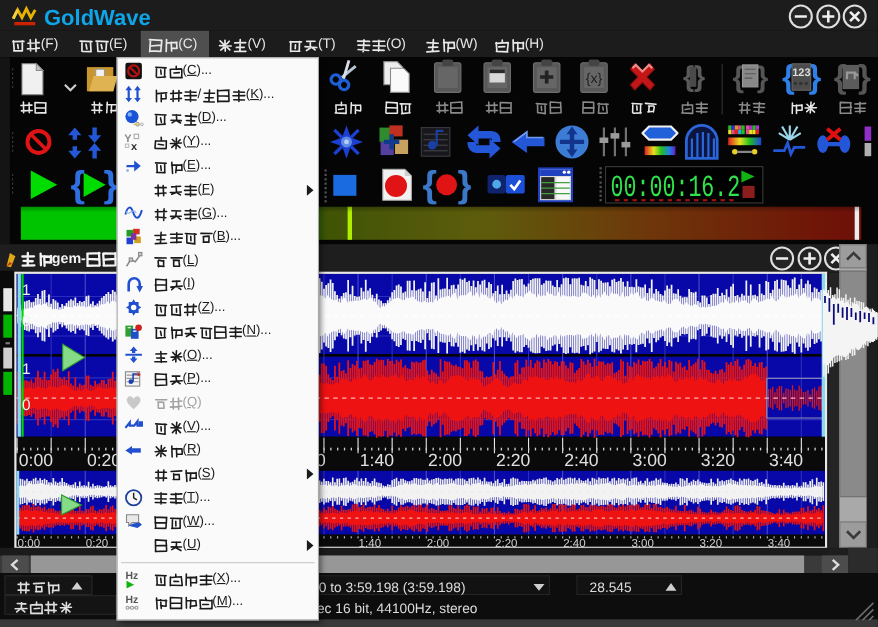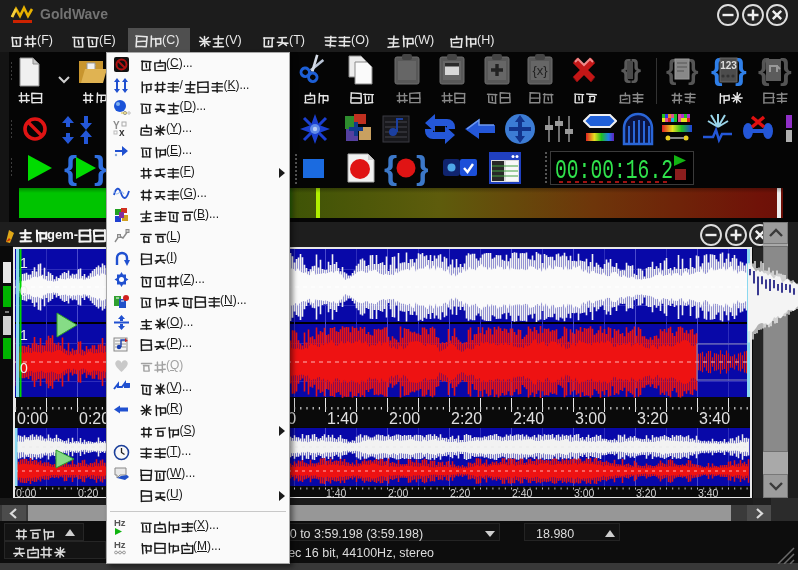--- a/index.html
+++ b/index.html
@@ -1,19 +1,19 @@
 <!DOCTYPE html>
 <html><head><meta charset="utf-8"><style>html,body{margin:0;padding:0;width:798px;height:570px;background:#070707;font-family:"Liberation Sans",sans-serif;overflow:hidden}*{box-sizing:border-box}.abs{position:absolute}</style></head><body>
 <div style="position:absolute;left:0px;top:0px;width:798px;height:28px;background:#1c1c1c;"></div>
 <svg class="abs" style="left:10px;top:4px" width="26" height="21">
     <path d="M2 13L6 5L10 12L14 4L18 12L22 5" stroke="#e8b200" stroke-width="2.6" fill="none"></path>
     <rect x="3" y="16" width="19" height="3" fill="#cc2200"></rect>
     <path d="M2 13L6 5" stroke="#f5d040" stroke-width="2.6"></path>
   </svg>
-<div class="abs" style="left:40px;top:6px;font-size:14px;font-weight:bold;color:#737373">GoldWave</div>
+<div class="abs" style="left:40px;top:6px;font-size:20px;font-weight:bold;color:#0ea5e9">GoldWave</div>
 <svg class="abs" style="left:716px;top:3px" width="24" height="24">
     <circle cx="12" cy="12" r="10" fill="#242424" stroke="#dedede" stroke-width="1.9"></circle>
     <path d="M6.5 12H17.5" stroke="#efefef" stroke-width="2.4"></path>
   </svg>
 <svg class="abs" style="left:741px;top:3px" width="24" height="24">
     <circle cx="12" cy="12" r="10" fill="#242424" stroke="#dedede" stroke-width="1.9"></circle>
     <path d="M6.5 12H17.5 M12 6.5V17.5" stroke="#efefef" stroke-width="2.4"></path>
   </svg>
 <svg class="abs" style="left:765px;top:3px" width="24" height="24">
     <circle cx="12" cy="12" r="10" fill="#242424" stroke="#dedede" stroke-width="1.9"></circle>
@@ -887,21 +887,21 @@
     <svg style="position:absolute;left:40.5px;top:0.0px" width="15" height="17">
       <path d="M1.9 8.5L11.9 8.0M7.4 3.6L7.0 13.3M3.6 4.8L5.8 6.7M10.8 5.0L8.9 6.9M3.2 12.0L6.2 9.2M10.6 12.2L8.1 9.9" stroke="#dedede" stroke-width="1.49" fill="none" stroke-linecap="round"></path>
     </svg>
   </div>
 <div style="position:absolute;left:110px;top:523px;width:390px;height:18px;background:#121212;border:1px solid #242424;"></div>
 <div class="abs" style="left:248px;top:527px;font-size:12.5px;color:#dcdcdc;white-space:pre">0:00.000 to 3:59.198 (3:59.198)</div>
 <svg class="abs" style="left:484px;top:530px" width="12" height="8">
     <path d="M1 1h10L6 7Z" fill="#cfcfcf"></path>
   </svg>
 <div style="position:absolute;left:524px;top:523px;width:96px;height:18px;background:#121212;border:1px solid #242424;"></div>
-<div class="abs" style="left:536px;top:527px;font-size:12.5px;color:#dcdcdc">18.980</div>
+<div class="abs" style="left:536px;top:527px;font-size:12.5px;color:#dcdcdc">28.545</div>
 <svg class="abs" style="left:604px;top:529px" width="12" height="9">
     <path d="M6 1L11 8H1Z" fill="#cfcfcf"></path>
   </svg>
 <div class="abs" style="left:268px;top:546px;font-size:12.5px;color:#dcdcdc;white-space:pre">codec 16 bit, 44100Hz, stereo</div>
 <div style="position:absolute;left:0px;top:563px;width:798px;height:7px;background:#383838;"></div>
 <svg class="abs" style="left:774px;top:546px" width="22" height="18">
     <path d="M20 2L4 18M20 8L10 18M20 14L16 18" stroke="#6a6a6a" stroke-width="1.5"></path>
   </svg>
 <div class="abs" style="left:106px;top:52px;width:184px;height:512px;background:#fafafa;border:1px solid #a8a8a8;box-shadow:3px 3px 5px rgba(0,0,0,0.45);z-index:50"></div>
 <svg class="abs" style="left:113px;top:55.775px;z-index:60" width="18" height="18">

